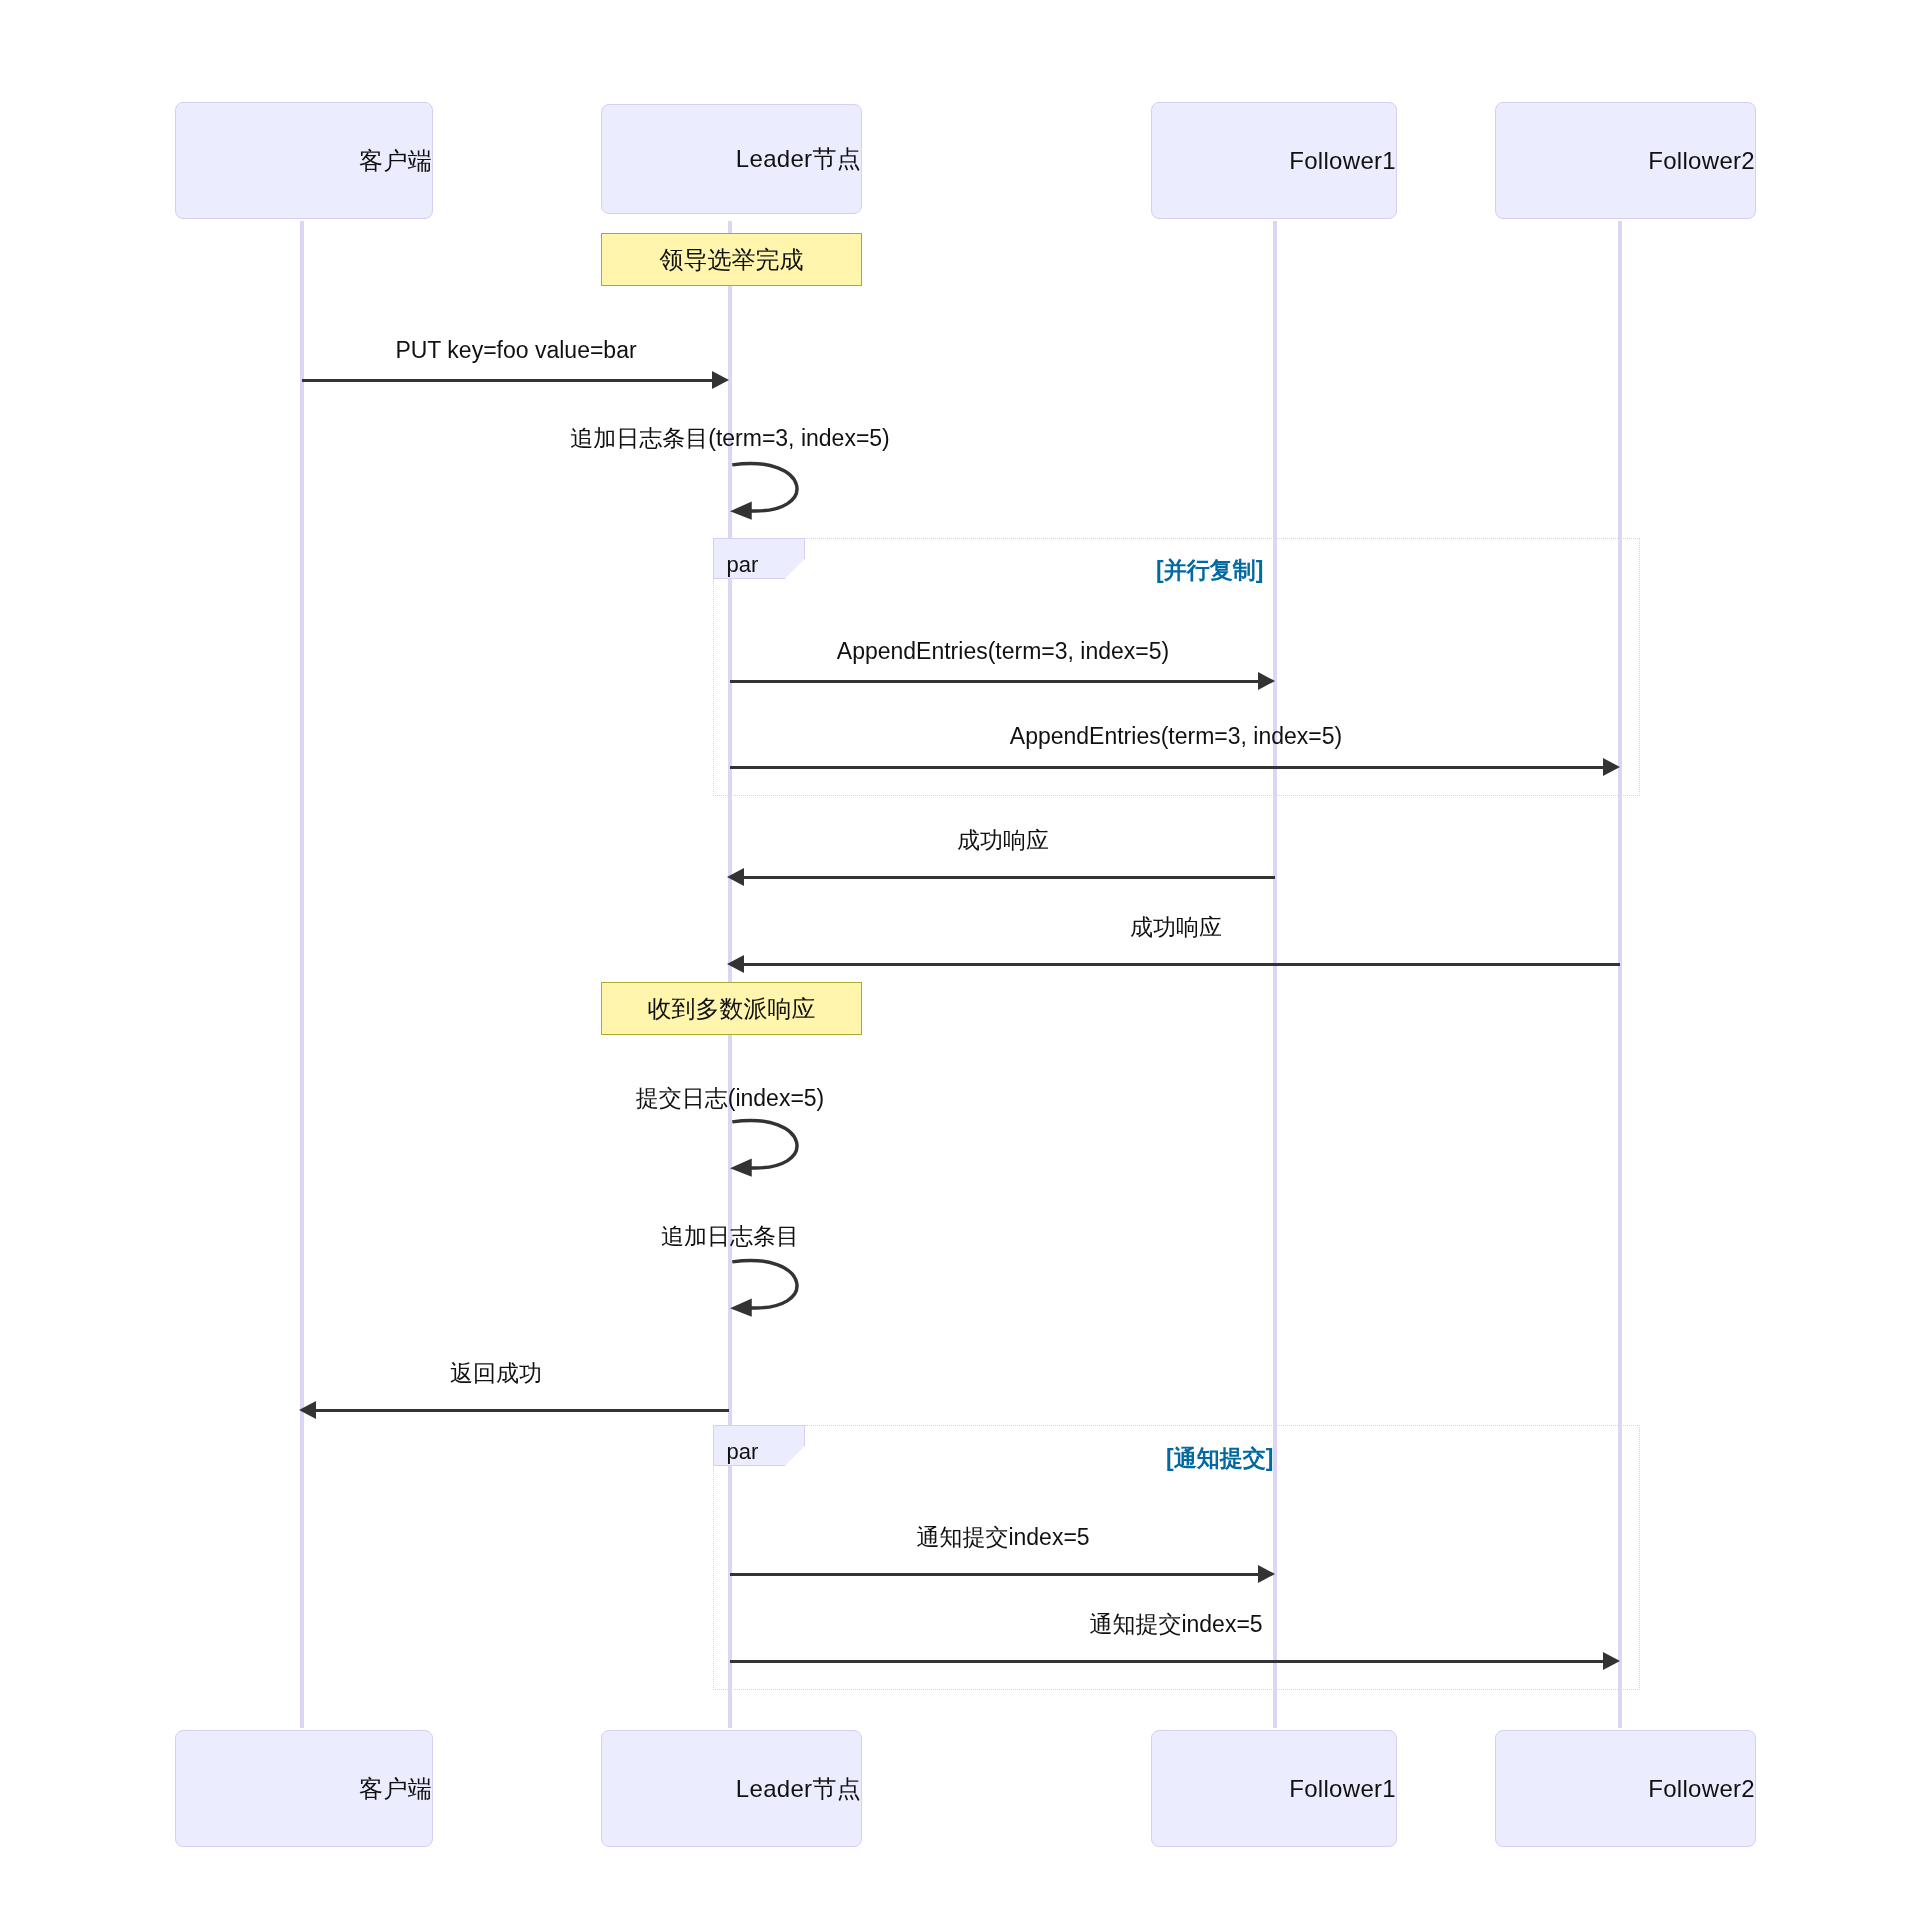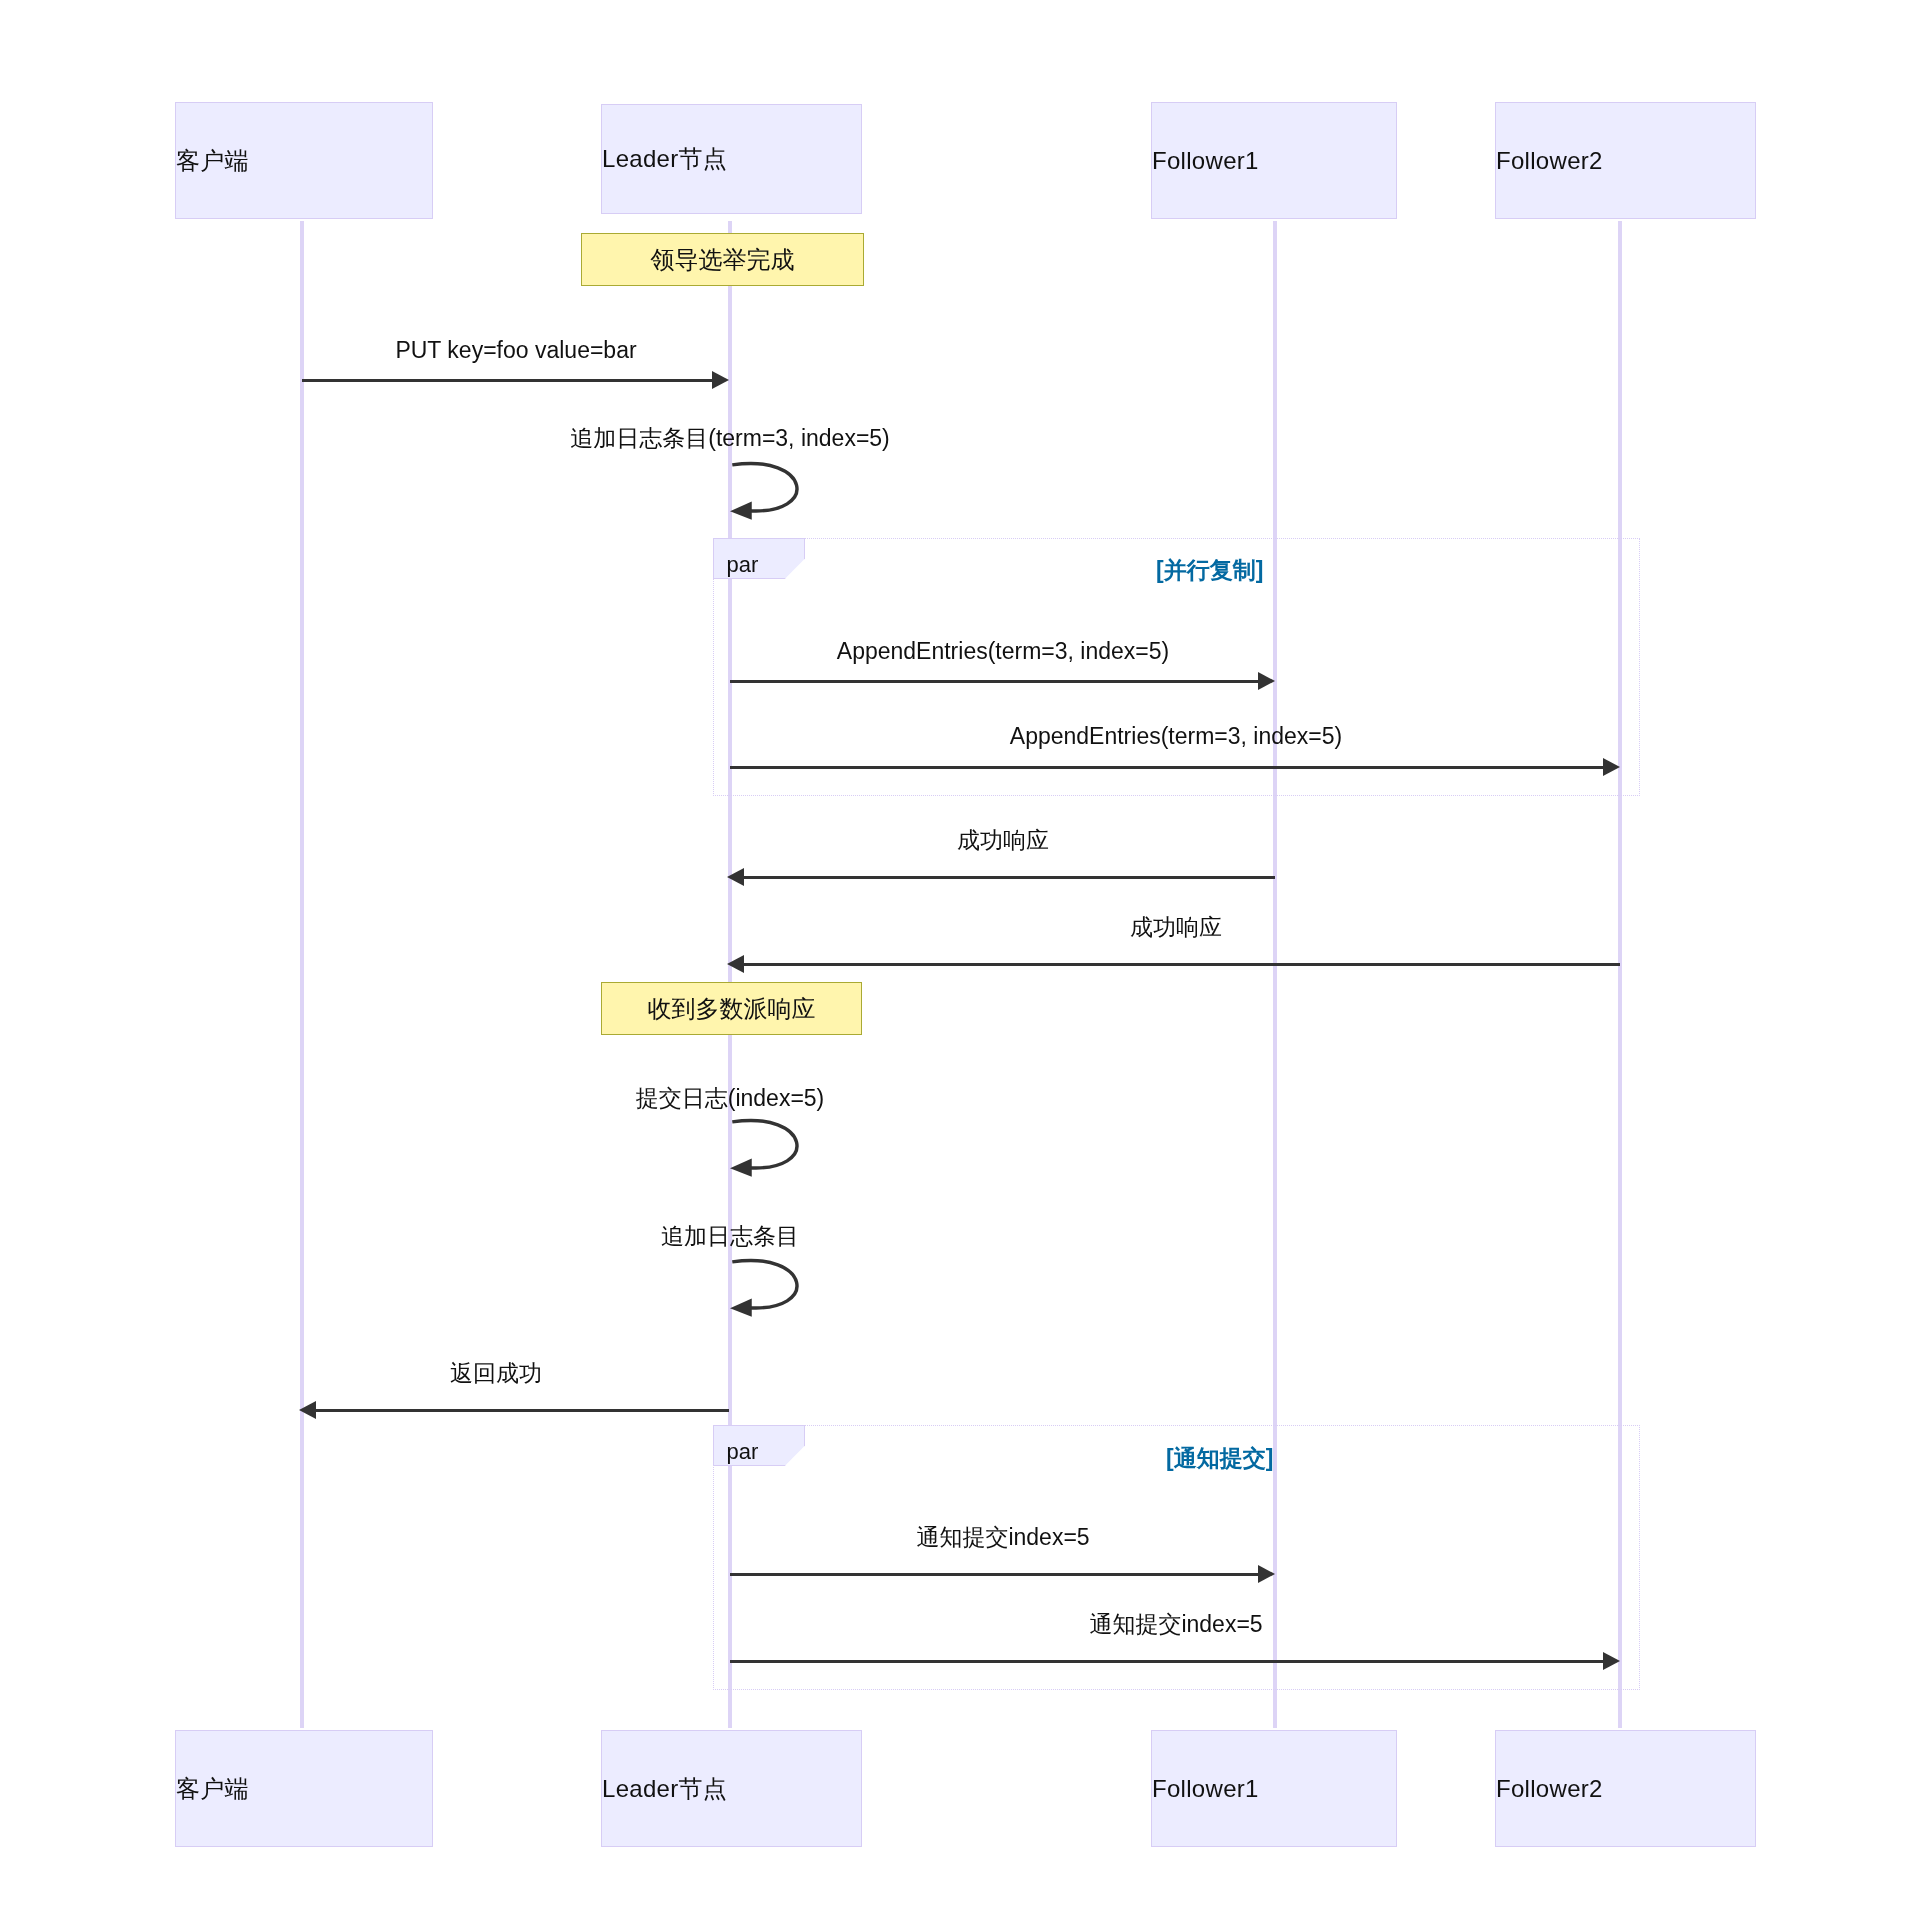--- a/index.html
+++ b/index.html
@@ -8,24 +8,24 @@
     position:relative;
     width:1921px;
     height:1926px;
     background:#ffffff;
     overflow:hidden;
   }
   .actor-box{
     position:absolute;
     background:#ececff;
     border:1.1px solid #d7cdf5;
-    border-radius:0;
+    border-radius:8px;
     display:flex;
     align-items:center;
-    justify-content:flex-start;
+    justify-content:flex-end;
     box-sizing:border-box;
     color:#111111;
     font-size:24px;
     letter-spacing:0.3px;
   }
   .lifeline{
     position:absolute;
     width:4px;
     background:#ddd4f6;
   }
@@ -103,21 +103,21 @@
   <div class="actor-box" style="left:601px;top:104px;width:261px;height:110px;">
     <span>Leader节点</span>
   </div>
   <div class="actor-box" style="left:1151px;top:102px;width:246px;height:117px;">
     <span>Follower1</span>
   </div>
   <div class="actor-box" style="left:1495px;top:102px;width:261px;height:117px;">
     <span>Follower2</span>
   </div>
 
-  <div class="note" style="left:581px;top:233px;width:283px;height:53px;">
+  <div class="note" style="left:601px;top:233px;width:261px;height:53px;">
     <span>领导选举完成</span>
   </div>
 
   <div class="msg-label" style="left:516px;top:337px;">PUT key=foo value=bar</div>
   <div class="msg-line" style="left:302px;top:379px;width:410px;"></div>
   <div class="arrow-head arrow-right" style="left:712px;top:371px;"></div>
 
   <div class="msg-label" style="left:730px;top:423px;">追加日志条目(term=3, index=5)</div>
   <svg class="self-loop" style="left:730px;top:458px;width:103px;height:63px;" viewBox="0 0 180 110">
     <path d="M4 12 C 140 -8, 158 100, 32 92" fill="none" stroke="#333333" stroke-width="6"></path>

